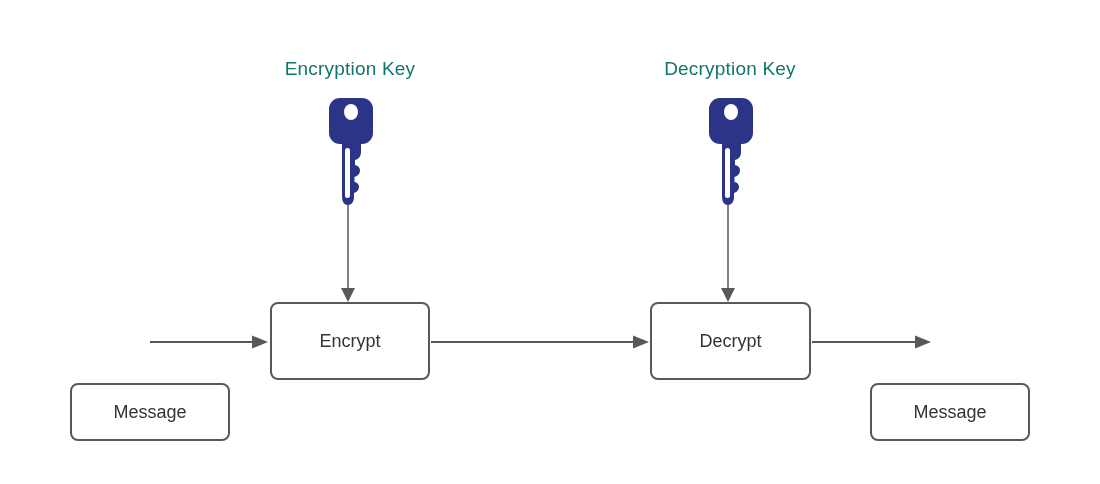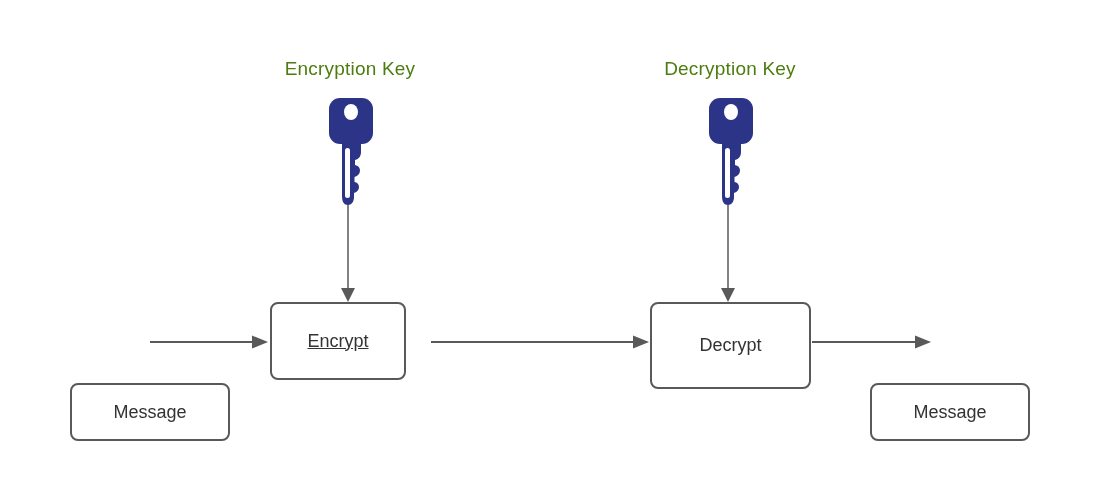--- a/index.html
+++ b/index.html
@@ -21,21 +21,21 @@
     top: 0;
     width: 1100px;
     height: 484px;
     pointer-events: none;
   }
   .diagram-label {
     position: absolute;
     width: 240px;
     text-align: center;
     font-size: 19px;
-    color: #4d7c0f;
+    color: #0f766e;
     letter-spacing: 0.2px;
   }
   .label-enc { left: 230px; top: 58px; }
   .label-dec { left: 610px; top: 58px; }
   .key-svg {
     position: absolute;
     width: 60px;
     height: 110px;
   }
   .key-enc { left: 321px; top: 98px; }
@@ -45,22 +45,22 @@
     box-sizing: border-box;
     background: #ffffff;
     border: 2px solid #595959;
     border-radius: 8px;
     display: flex;
     align-items: center;
     justify-content: center;
     font-size: 18px;
     color: #333333;
   }
-  .node-encrypt { left: 270px; top: 302px; width: 136px; height: 78px; text-decoration: underline; }
-  .node-decrypt { left: 650px; top: 302px; width: 161px; height: 87px; }
+  .node-encrypt { left: 270px; top: 302px; width: 160px; height: 78px; }
+  .node-decrypt { left: 650px; top: 302px; width: 161px; height: 78px; }
   .node-message-in  { left: 70px;  top: 383px; width: 160px; height: 58px; }
   .node-cipher      { left: 460px; top: 383px; width: 160px; height: 58px; }
   .node-message-out { left: 870px; top: 383px; width: 160px; height: 58px; }
 </style>
 </head>
 <body>
 
 <div class="canvas">
 
   <svg class="overlay" viewBox="0 0 1100 484">

